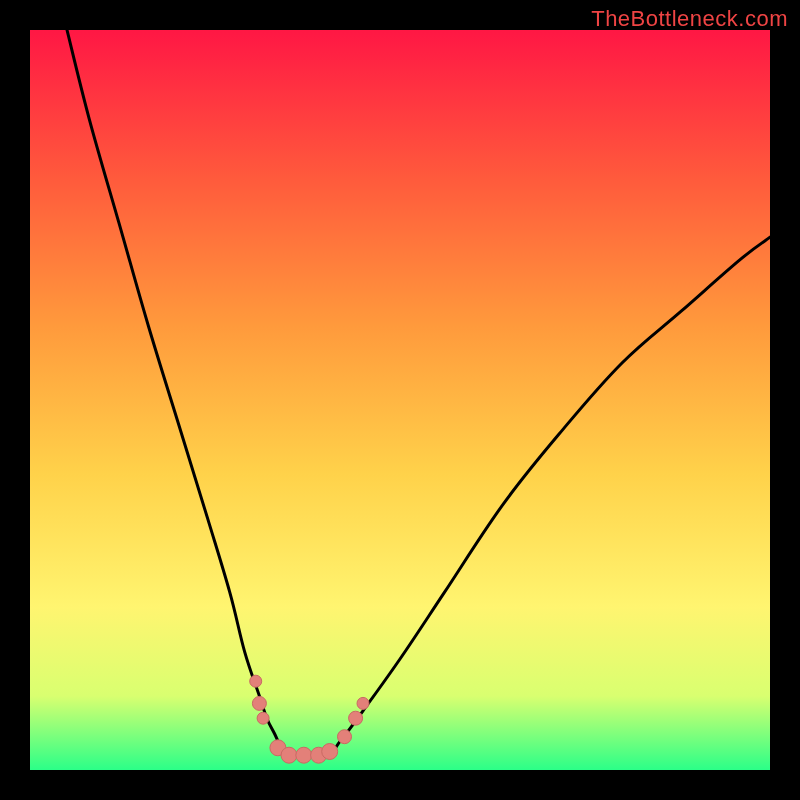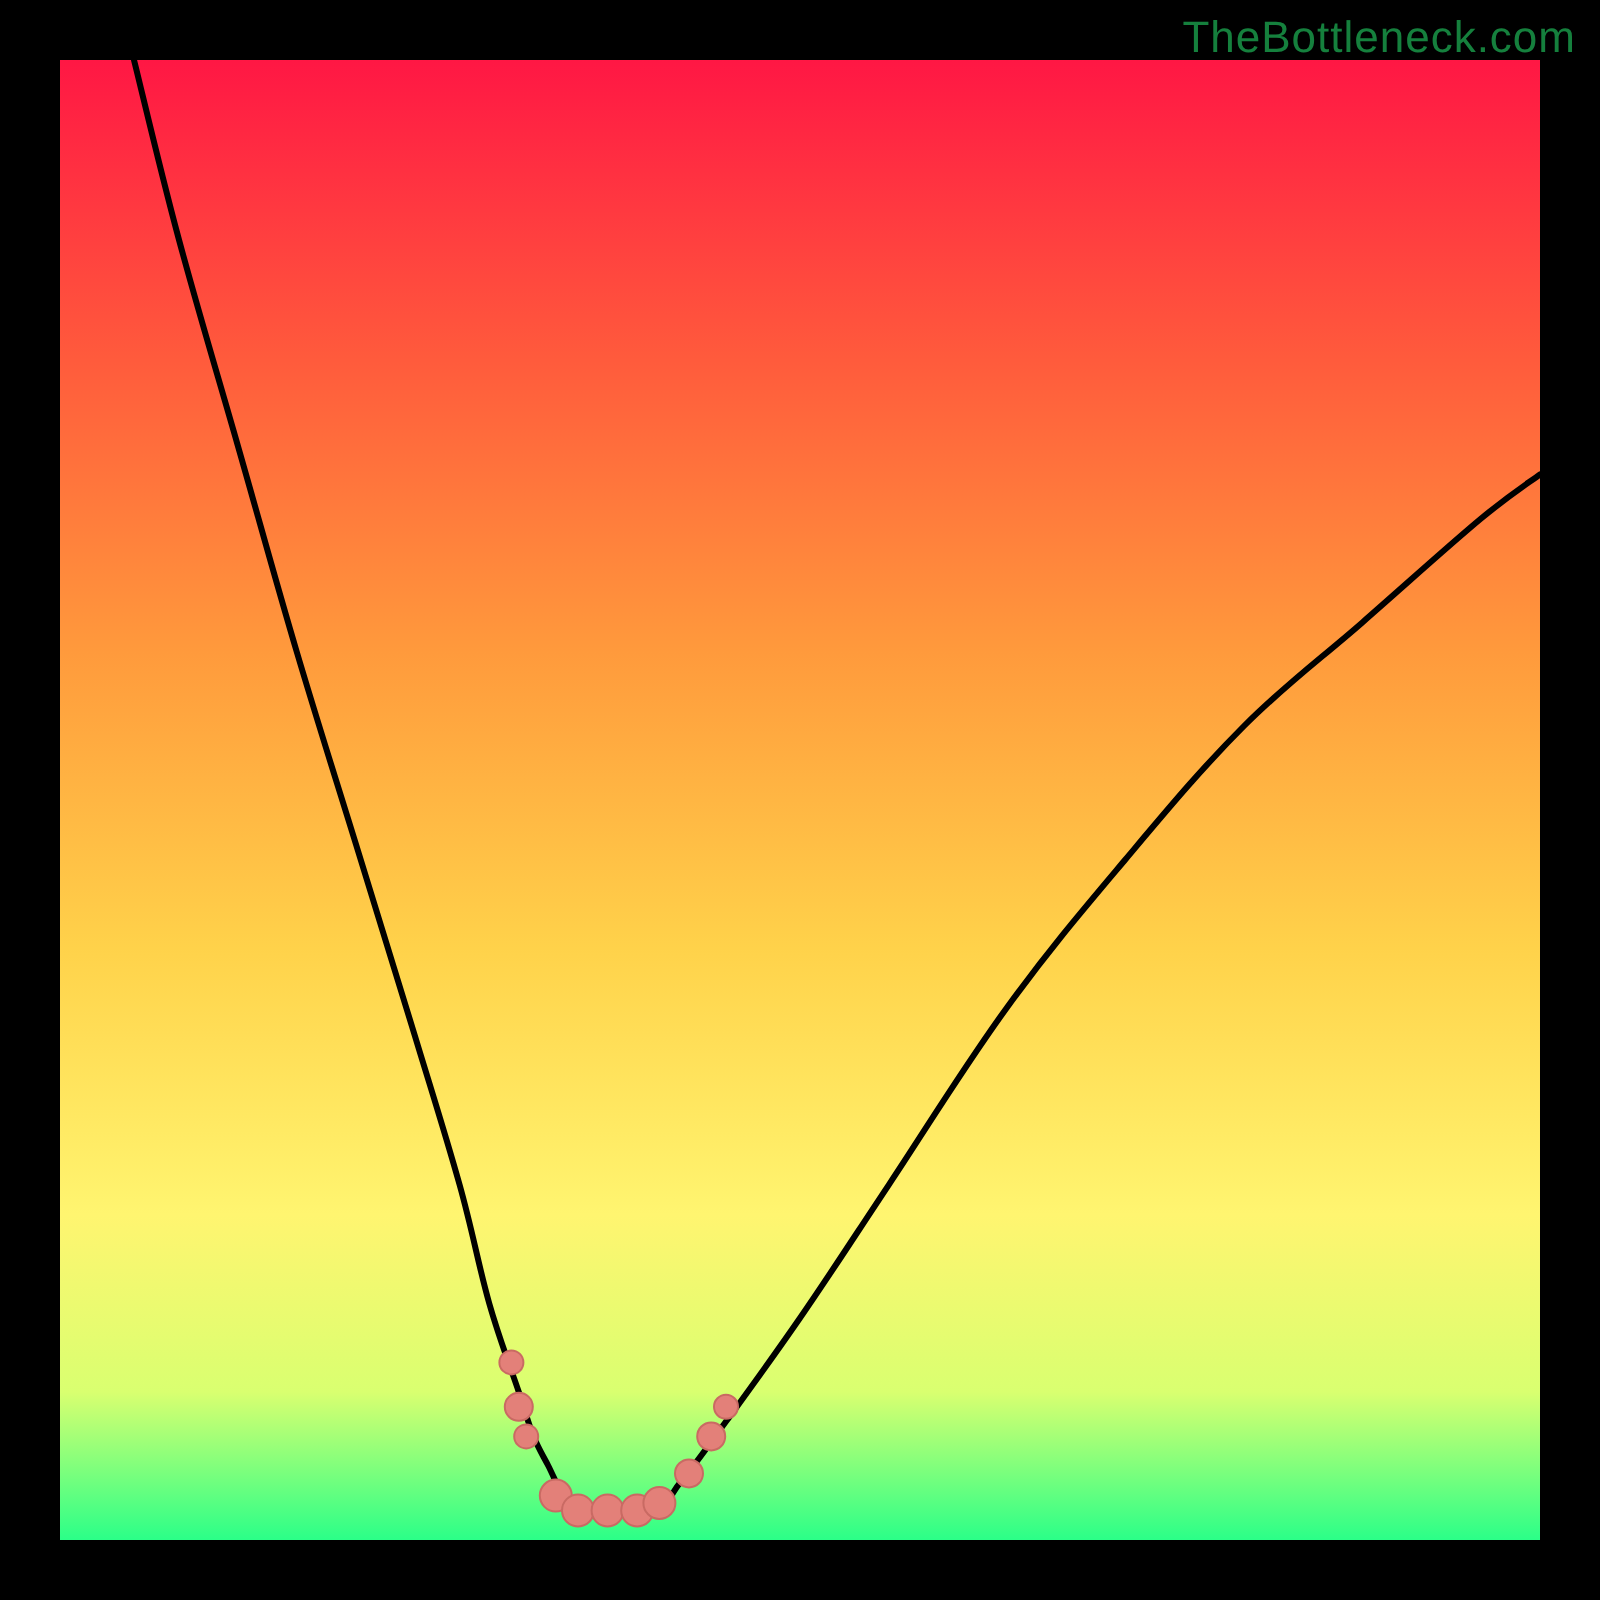--- a/index.html
+++ b/index.html
@@ -14,21 +14,21 @@
   .outer {
     width: 800px;
     height: 800px;
     position: relative;
     background: #000;
   }
   .watermark {
     position: absolute;
     top: 6px;
     right: 12px;
-    color: #15803d;
+    color: #ef4444;
     font-size: 22px;
     font-weight: 500;
     letter-spacing: 0.5px;
     z-index: 5;
   }
   .plot {
     position: absolute;
     left: 30px;
     top: 30px;
     width: 740px;

